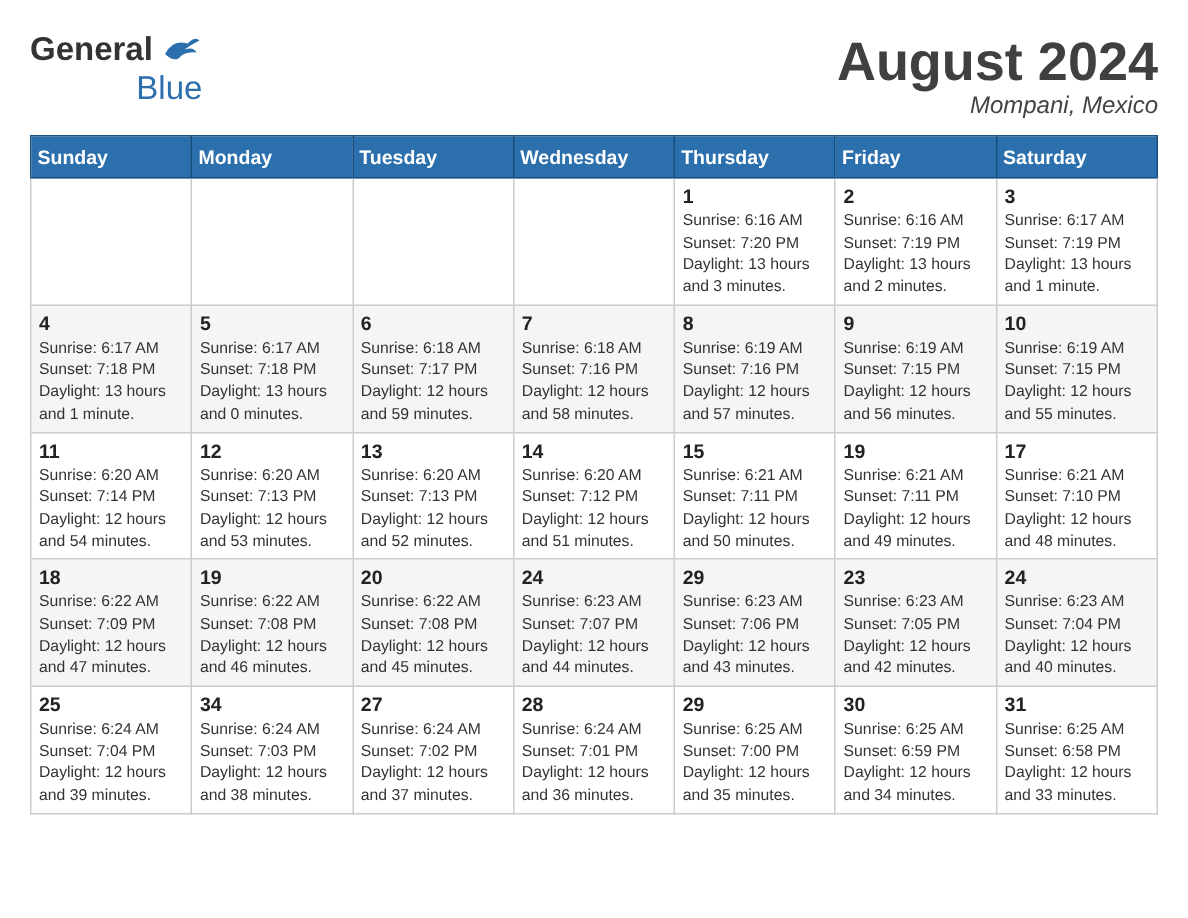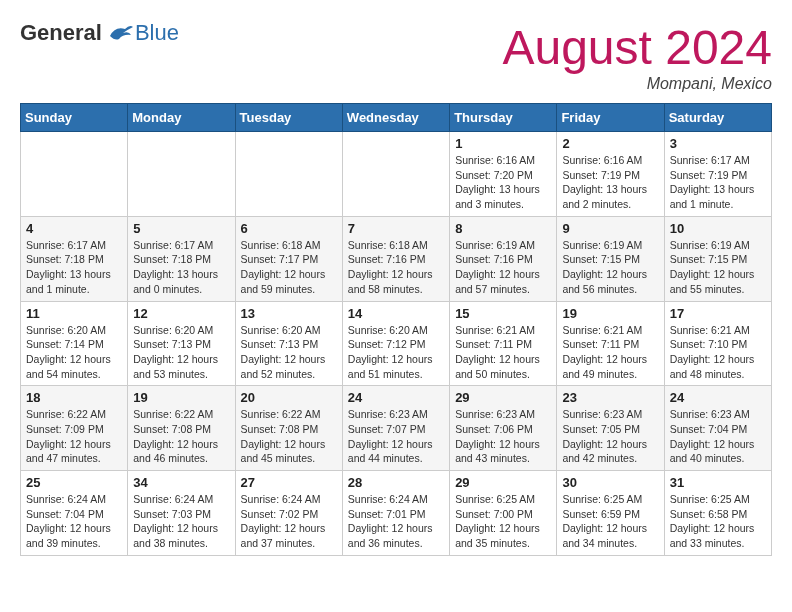--- a/index.html
+++ b/index.html
@@ -11,22 +11,22 @@
       padding: 20px;
     }
     .header {
       display: flex;
       justify-content: space-between;
       align-items: flex-start;
       margin-bottom: 10px;
     }
     .logo {
       display: flex;
-      flex-direction: row;
-      align-items: center;
+      flex-direction: column;
+      align-items: flex-end;
     }
     .logo-text {
       display: flex;
       align-items: center;
     }
     .logo-general {
       font-size: 22px;
       font-weight: bold;
       color: #333;
     }
@@ -37,23 +37,23 @@
     }
     .logo-bird {
       width: 30px;
       height: 25px;
       margin-left: 3px;
     }
     .title-block {
       text-align: right;
     }
     .month-year {
-      font-size: 48px;
-      font-weight: normal;
-      color: #be185d;
+      font-size: 36px;
+      font-weight: bold;
+      color: #404040;
     }
     .location {
       font-size: 16px;
       color: #444;
       font-style: italic;
     }
     .calendar {
       width: 100%;
       border-collapse: collapse;
       font-size: 11px;

